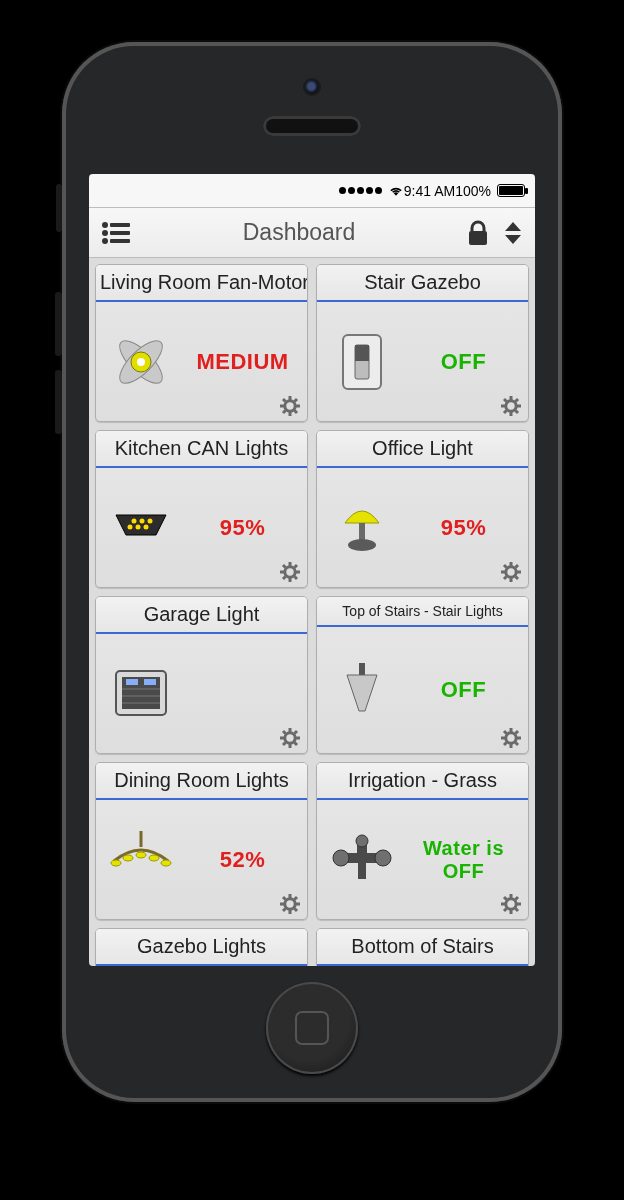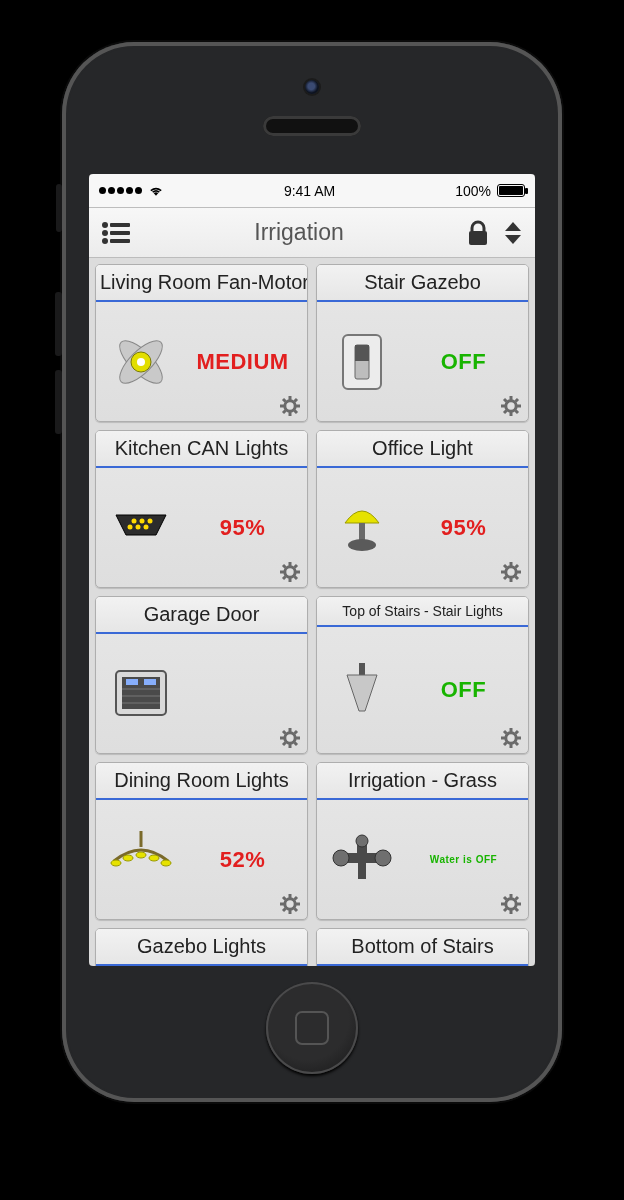--- a/index.html
+++ b/index.html
@@ -60,21 +60,21 @@
     border-radius:4px;
     overflow:hidden;
     box-shadow: inset 0 0 0 2px #000;
   }
 
   
   .statusbar {
     height:34px;
     background:#f7f7f7;
     border-bottom:1px solid #bdbdbd;
-    display:flex; align-items:center; justify-content:space-between;
+    display:flex; align-items:center; justify-content:flex-end;
     padding:0 10px;
     font-size:14px; font-weight:500; color:#000;
   }
   .sb-left,.sb-right{ display:flex; align-items:center; gap:6px; }
   .sig-dots { display:flex; gap:2px; }
   .sig-dots span{ width:7px; height:7px; border-radius:50%; background:#000; display:inline-block;}
   .wifi { width:16px; height:12px; }
   .batt { width:28px; height:13px; border:1.2px solid #000; border-radius:3px; position:relative; }
   .batt::after{ content:""; position:absolute; right:-4px; top:3px; width:3px; height:6px; background:#000; border-radius:1px;}
   .batt i{ position:absolute; left:1px; top:1px; bottom:1px; right:1px; background:#000; border-radius:1px;}
@@ -128,21 +128,21 @@
     display:flex; align-items:center;
     padding:0 6px 0 10px;
     gap:8px;
   }
   .tile-body .iconslot{ width:70px; height:70px; display:flex; align-items:center; justify-content:center; }
   .tile-body .value{
     flex:1; text-align:center;
     font-size:22px; font-weight:700;
     letter-spacing:.5px;
   }
-  .tile-body .value.sm{ font-size:10px; font-weight:700; }
+  .tile-body .value.sm{ font-size:20px; font-weight:700; }
   .val-red{ color:#e21f1f; }
   .val-green{ color:#18b400; }
   .gear{
     position:absolute; right:6px; bottom:4px;
     width:22px; height:22px; cursor:pointer;
     color:#6a6a6a;
   }
 
   
   svg{ display:block; }
@@ -190,21 +190,21 @@
           <g fill="#333">
             <circle cx="4" cy="4" r="3"></circle>
               <rect x="9" y="2" width="20" height="4" rx="1"></rect>
             <circle cx="4" cy="12" r="3"></circle>
               <rect x="9" y="10" width="20" height="4" rx="1"></rect>
             <circle cx="4" cy="20" r="3"></circle>
               <rect x="9" y="18" width="20" height="4" rx="1"></rect>
           </g>
         </svg>
       </span>
-      <span class="title">Irrigation</span>
+      <span class="title">Dashboard</span>
       <span class="hdr-right">
         <span class="hdr-icon">
           <svg width="22" height="26" viewBox="0 0 22 26">
             <rect x="2" y="11" width="18" height="14" rx="2" fill="#333"></rect>
             <path d="M5 11 V8 a6 6 0 0 1 12 0 V11" fill="none" stroke="#333" stroke-width="3"></path>
           </svg>
         </span>
         <span class="hdr-icon">
           <svg width="20" height="26" viewBox="0 0 20 26">
             <polygon points="10,2 18,11 2,11" fill="#333"></polygon>
@@ -273,21 +273,21 @@
             </div>
             <div class="value val-red">95%</div>
           </div>
           <span class="gear">
             <svg width="22" height="22" viewBox="0 0 22 22">
               <use href="#ico-gear"></use>
             </svg>
           </span>
         </div>
         <div class="tile">
-          <div class="tile-title">Garage Door</div>
+          <div class="tile-title">Garage Light</div>
           <div class="tile-body">
             <div class="iconslot">
               <svg width="70" height="70" viewBox="0 0 70 70">
                 <use href="#ico-garage"></use>
               </svg>
             </div>
           </div>
           <span class="gear">
             <svg width="22" height="22" viewBox="0 0 22 22">
               <use href="#ico-gear"></use>

